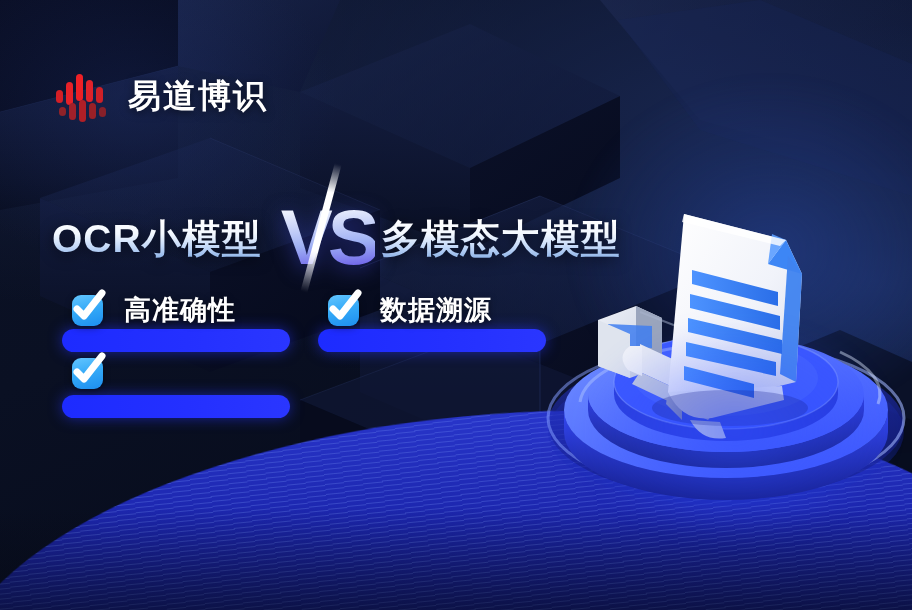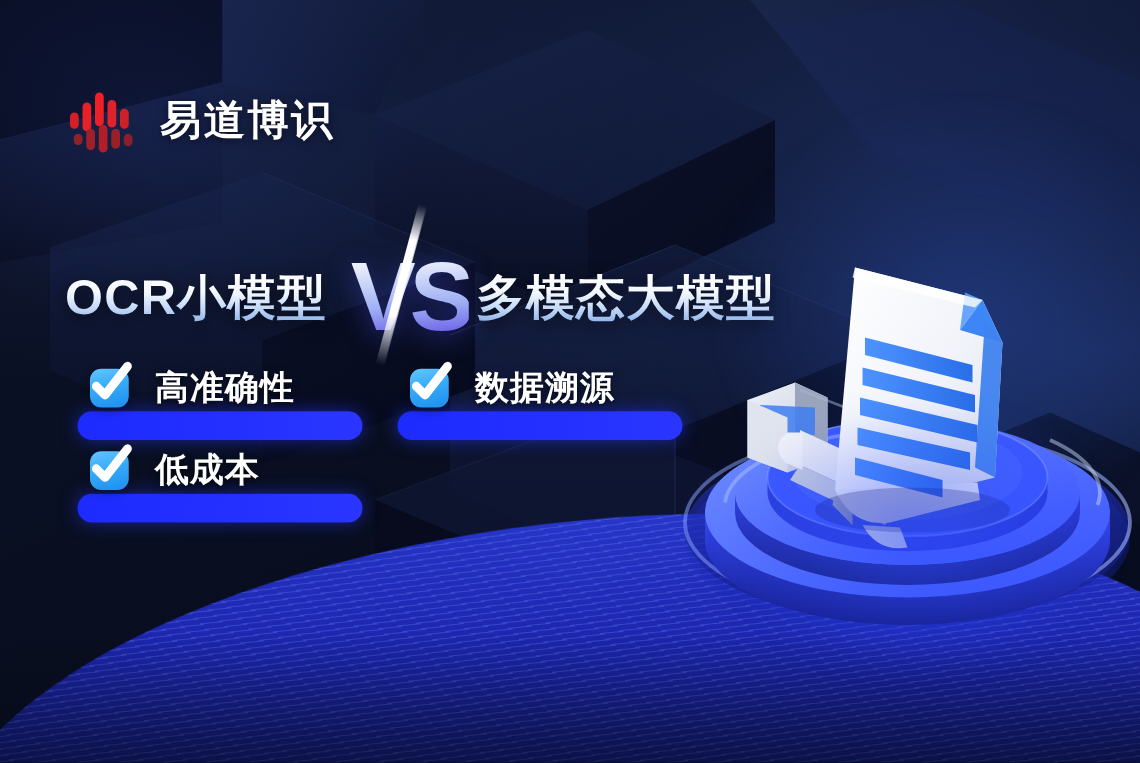--- a/index.html
+++ b/index.html
@@ -234,21 +234,20 @@
   </div>
 
   <div class="pill" style="left:62px;top:358px;width:228px;">
     <div class="bar"></div>
     <div class="row">
       <span class="check">
         <svg viewBox="0 0 40 40" aria-hidden="true">
           <path d="M9 21 L16 28 L34 5" fill="none" stroke="#ffffff" stroke-width="7" stroke-linecap="round" stroke-linejoin="round"></path>
         </svg>
       </span>
-      <span class="pill-label">低成本</span>
     </div>
   </div>
 
   <div class="illo">
     <div class="illo-glow"></div>
     <svg viewBox="0 0 372 330" aria-hidden="true">
       <defs>
         <linearGradient id="podTop" x1="0" y1="0" x2="1" y2="1">
           <stop offset="0" stop-color="#6f8dff"></stop>
           <stop offset="42" stop-color="#3a54ff"></stop>

